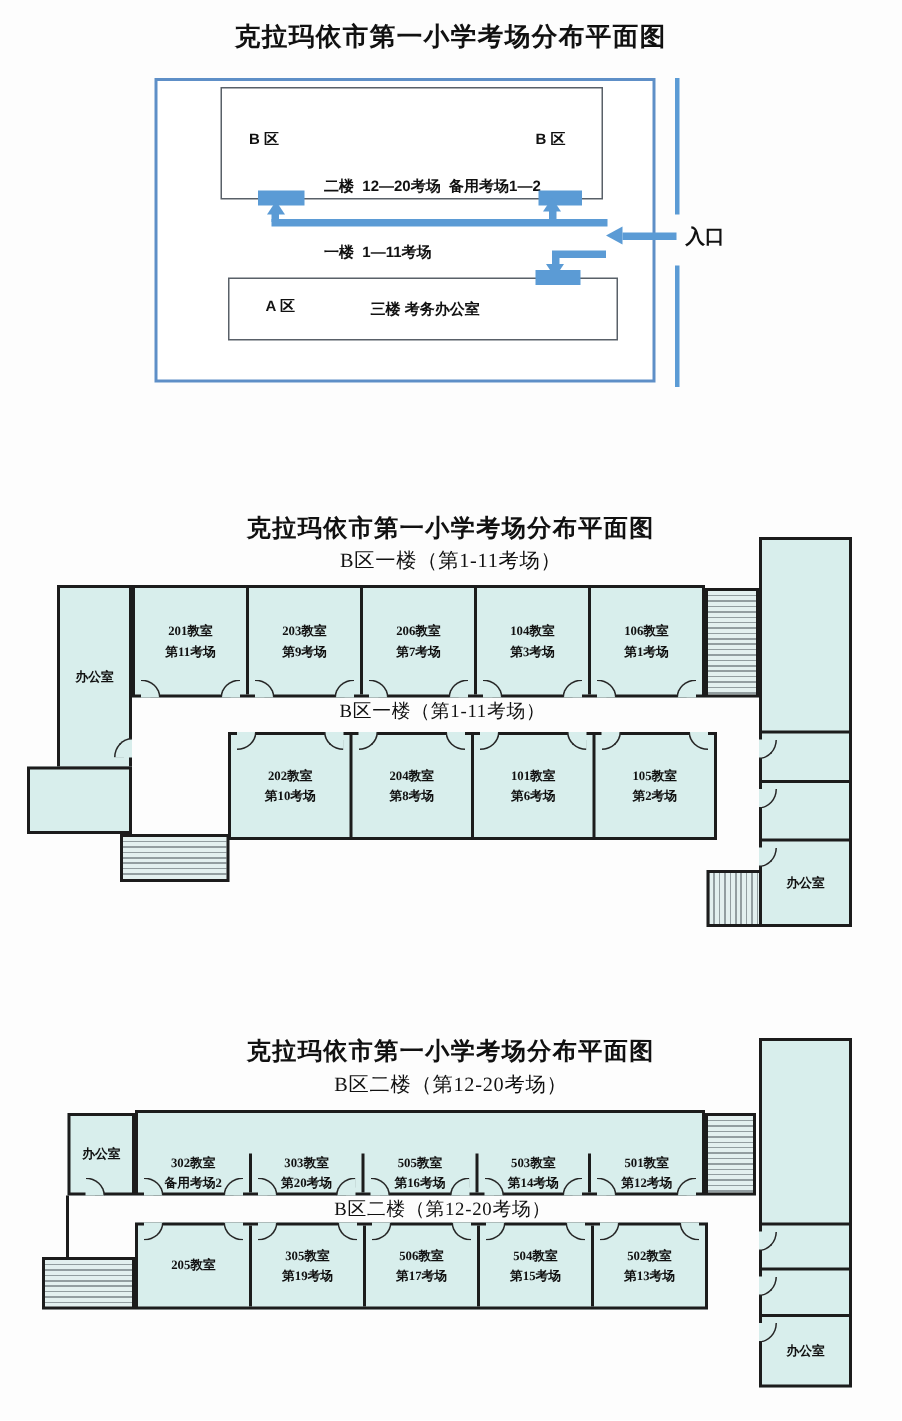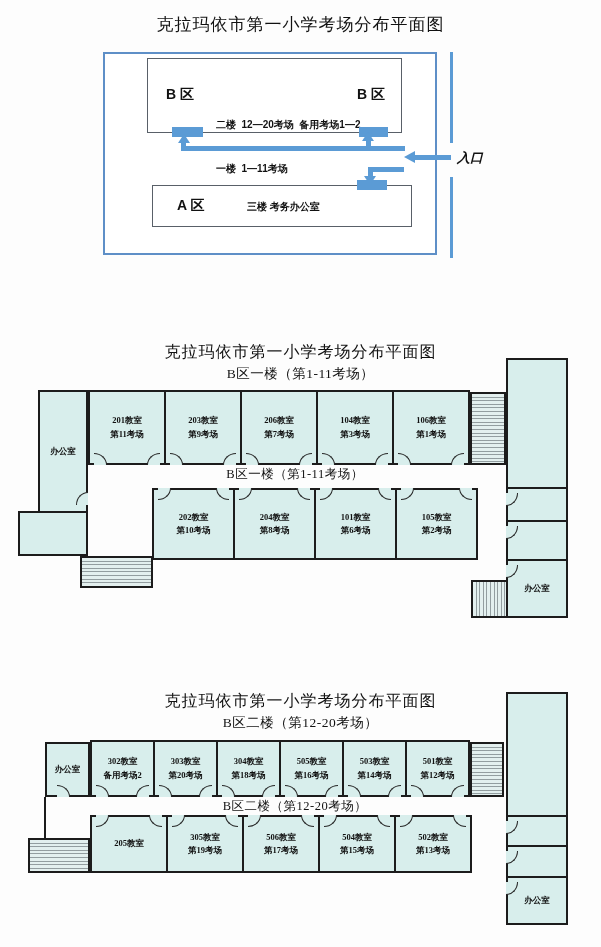--- a/index.html
+++ b/index.html
@@ -4,27 +4,27 @@
 <style>
   :root{
     --blue:#5b9bd5;
     --room:#d8eeec;
     --wall:#1c1c1c;
   }
   html,body{margin:0;padding:0;background:#ffffff;}
   #canvas{position:relative;width:601px;height:947px;background:#fdfdfd;overflow:hidden;
           font-family:"Liberation Serif", serif;color:#111;}
   .abs{position:absolute;box-sizing:border-box;}
-  .main-title{position:absolute;left:0;width:601px;text-align:center;font-weight:normal;
+  .main-title{position:absolute;left:0;width:601px;text-align:center;font-weight:bold;
               font-size:17px;letter-spacing:1px;}
   .sub-title{position:absolute;left:0;width:601px;text-align:center;font-size:13.5px;letter-spacing:.5px;}
   
   .outer-box{border:2.5px solid #5e8fc7;background:#fff;}
   .thin-box{border:1.6px solid #596068;background:#fff;}
-  .zone-label{font-weight:bold;font-size:14px;font-family:"Liberation Sans",sans-serif;}
+  .zone-label{font-weight:bold;font-size:10px;font-family:"Liberation Sans",sans-serif;}
   .b-info{font-weight:bold;font-size:10px;line-height:1.45;font-family:"Liberation Sans",sans-serif;white-space:pre;}
   .bluebar{background:var(--blue);}
   .bdoor{background:var(--blue);z-index:3;}
   .tri{width:0;height:0;z-index:3;}
   .tri-up{border-left:6px solid transparent;border-right:6px solid transparent;border-bottom:9px solid var(--blue);}
   .tri-down{border-left:6px solid transparent;border-right:6px solid transparent;border-top:9px solid var(--blue);}
   .tri-left{border-top:6px solid transparent;border-bottom:6px solid transparent;border-right:11px solid var(--blue);}
   .entrance{font-weight:bold;font-size:13px;font-family:"Liberation Sans",sans-serif;}
   
   .plan{position:absolute;left:0;width:601px;}
@@ -85,21 +85,21 @@
     <div class="abs bluebar" style="left:368px;top:170px;width:5px;height:7px;"></div>
     <div class="abs tri tri-down" style="left:364px;top:176px;"></div>
 
     <div class="abs thin-box" style="left:152px;top:185px;width:260px;height:42px;"></div>
     <div class="abs bdoor" style="left:357px;top:180px;width:30px;height:10px;"></div>
     <div class="abs zone-label" style="left:177px;top:197px;">A 区</div>
     <div class="abs b-info" style="left:247px;top:200px;">三楼 考务办公室</div>
 
     <div class="abs bluebar" style="left:450px;top:52px;width:3px;height:91px;"></div>
     <div class="abs bluebar" style="left:450px;top:177px;width:3px;height:81px;"></div>
-    <div class="abs entrance" style="left:457px;top:149px;font-style:italic;">入口</div>
+    <div class="abs entrance" style="left:457px;top:149px;">入口</div>
   </div>
 
   <div class="abs" style="left:0;top:310px;width:601px;height:345px;">
     <div class="main-title" style="top:32px;font-size:16px;">克拉玛依市第一小学考场分布平面图</div>
     <div class="sub-title" style="top:55px;">B区一楼（第1-11考场）</div>
 
     <div class="plan" style="top:80px;height:240px;">
 
       <div class="box" style="left:38px;top:0;width:50px;height:123px;">
         <div class="office-text">办公室</div>
@@ -213,41 +213,33 @@
 
     <div class="plan" style="top:85px;height:200px;">
 
       <div class="box" style="left:45px;top:2px;width:45px;height:55px;">
         <div class="office-text">办公室</div>
         <div class="door d-bl" style="left:10px;"></div>
       </div>
       <div class="wallseg" style="left:44px;top:57px;width:2.4px;height:41px;"></div>
       <div class="stair" style="left:28px;top:98px;width:62px;height:35px;"></div>
 
-      <div class="room-row" style="left:90px;top:0;width:380px;height:57px;">
+      <div class="room-row" style="left:90px;top:0;width:380px;height:57px;align-items:flex-end;">
           <div class="room">
             <div class="rlabel">
               <div>302教室</div>
               <div>备用考场2</div>
             </div>
             <div class="door d-bl"></div>
             <div class="door d-br"></div>
           </div>
           <div class="room">
             <div class="rlabel">
               <div>303教室</div>
               <div>第20考场</div>
-            </div>
-            <div class="door d-bl"></div>
-            <div class="door d-br"></div>
-          </div>
-          <div class="room">
-            <div class="rlabel">
-              <div>304教室</div>
-              <div>第18考场</div>
             </div>
             <div class="door d-bl"></div>
             <div class="door d-br"></div>
           </div>
           <div class="room">
             <div class="rlabel">
               <div>505教室</div>
               <div>第16考场</div>
             </div>
             <div class="door d-bl"></div>

